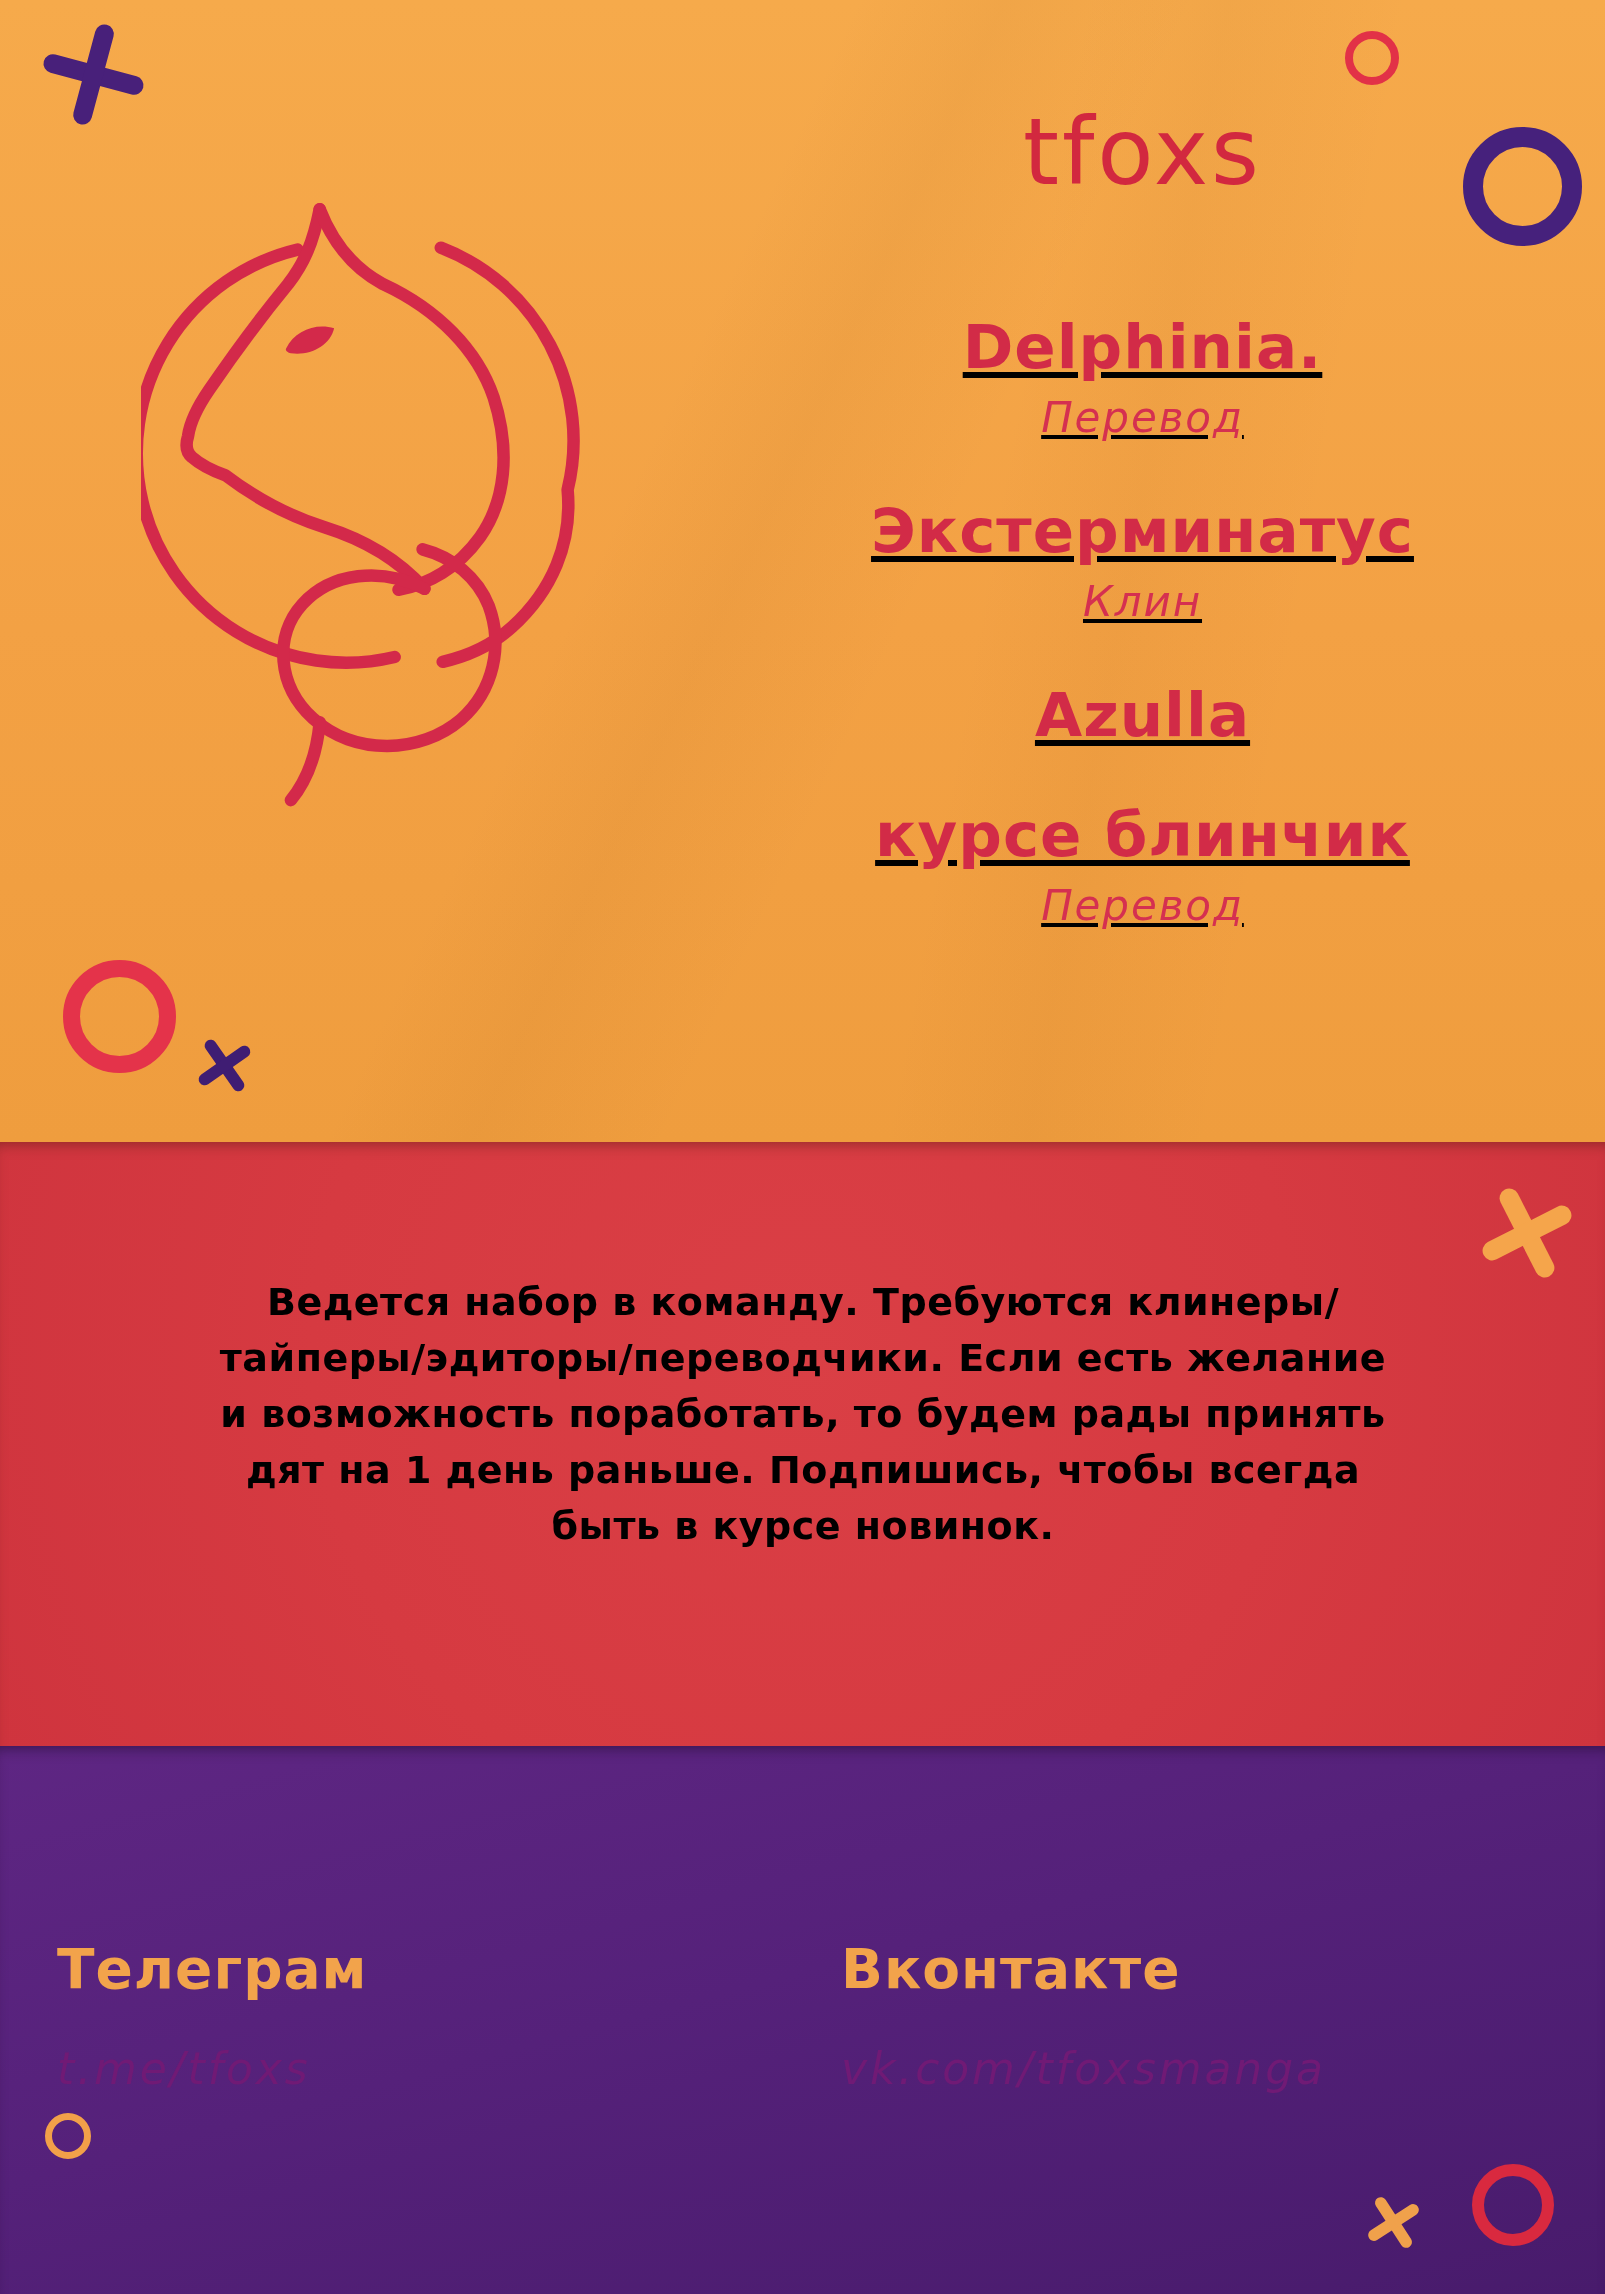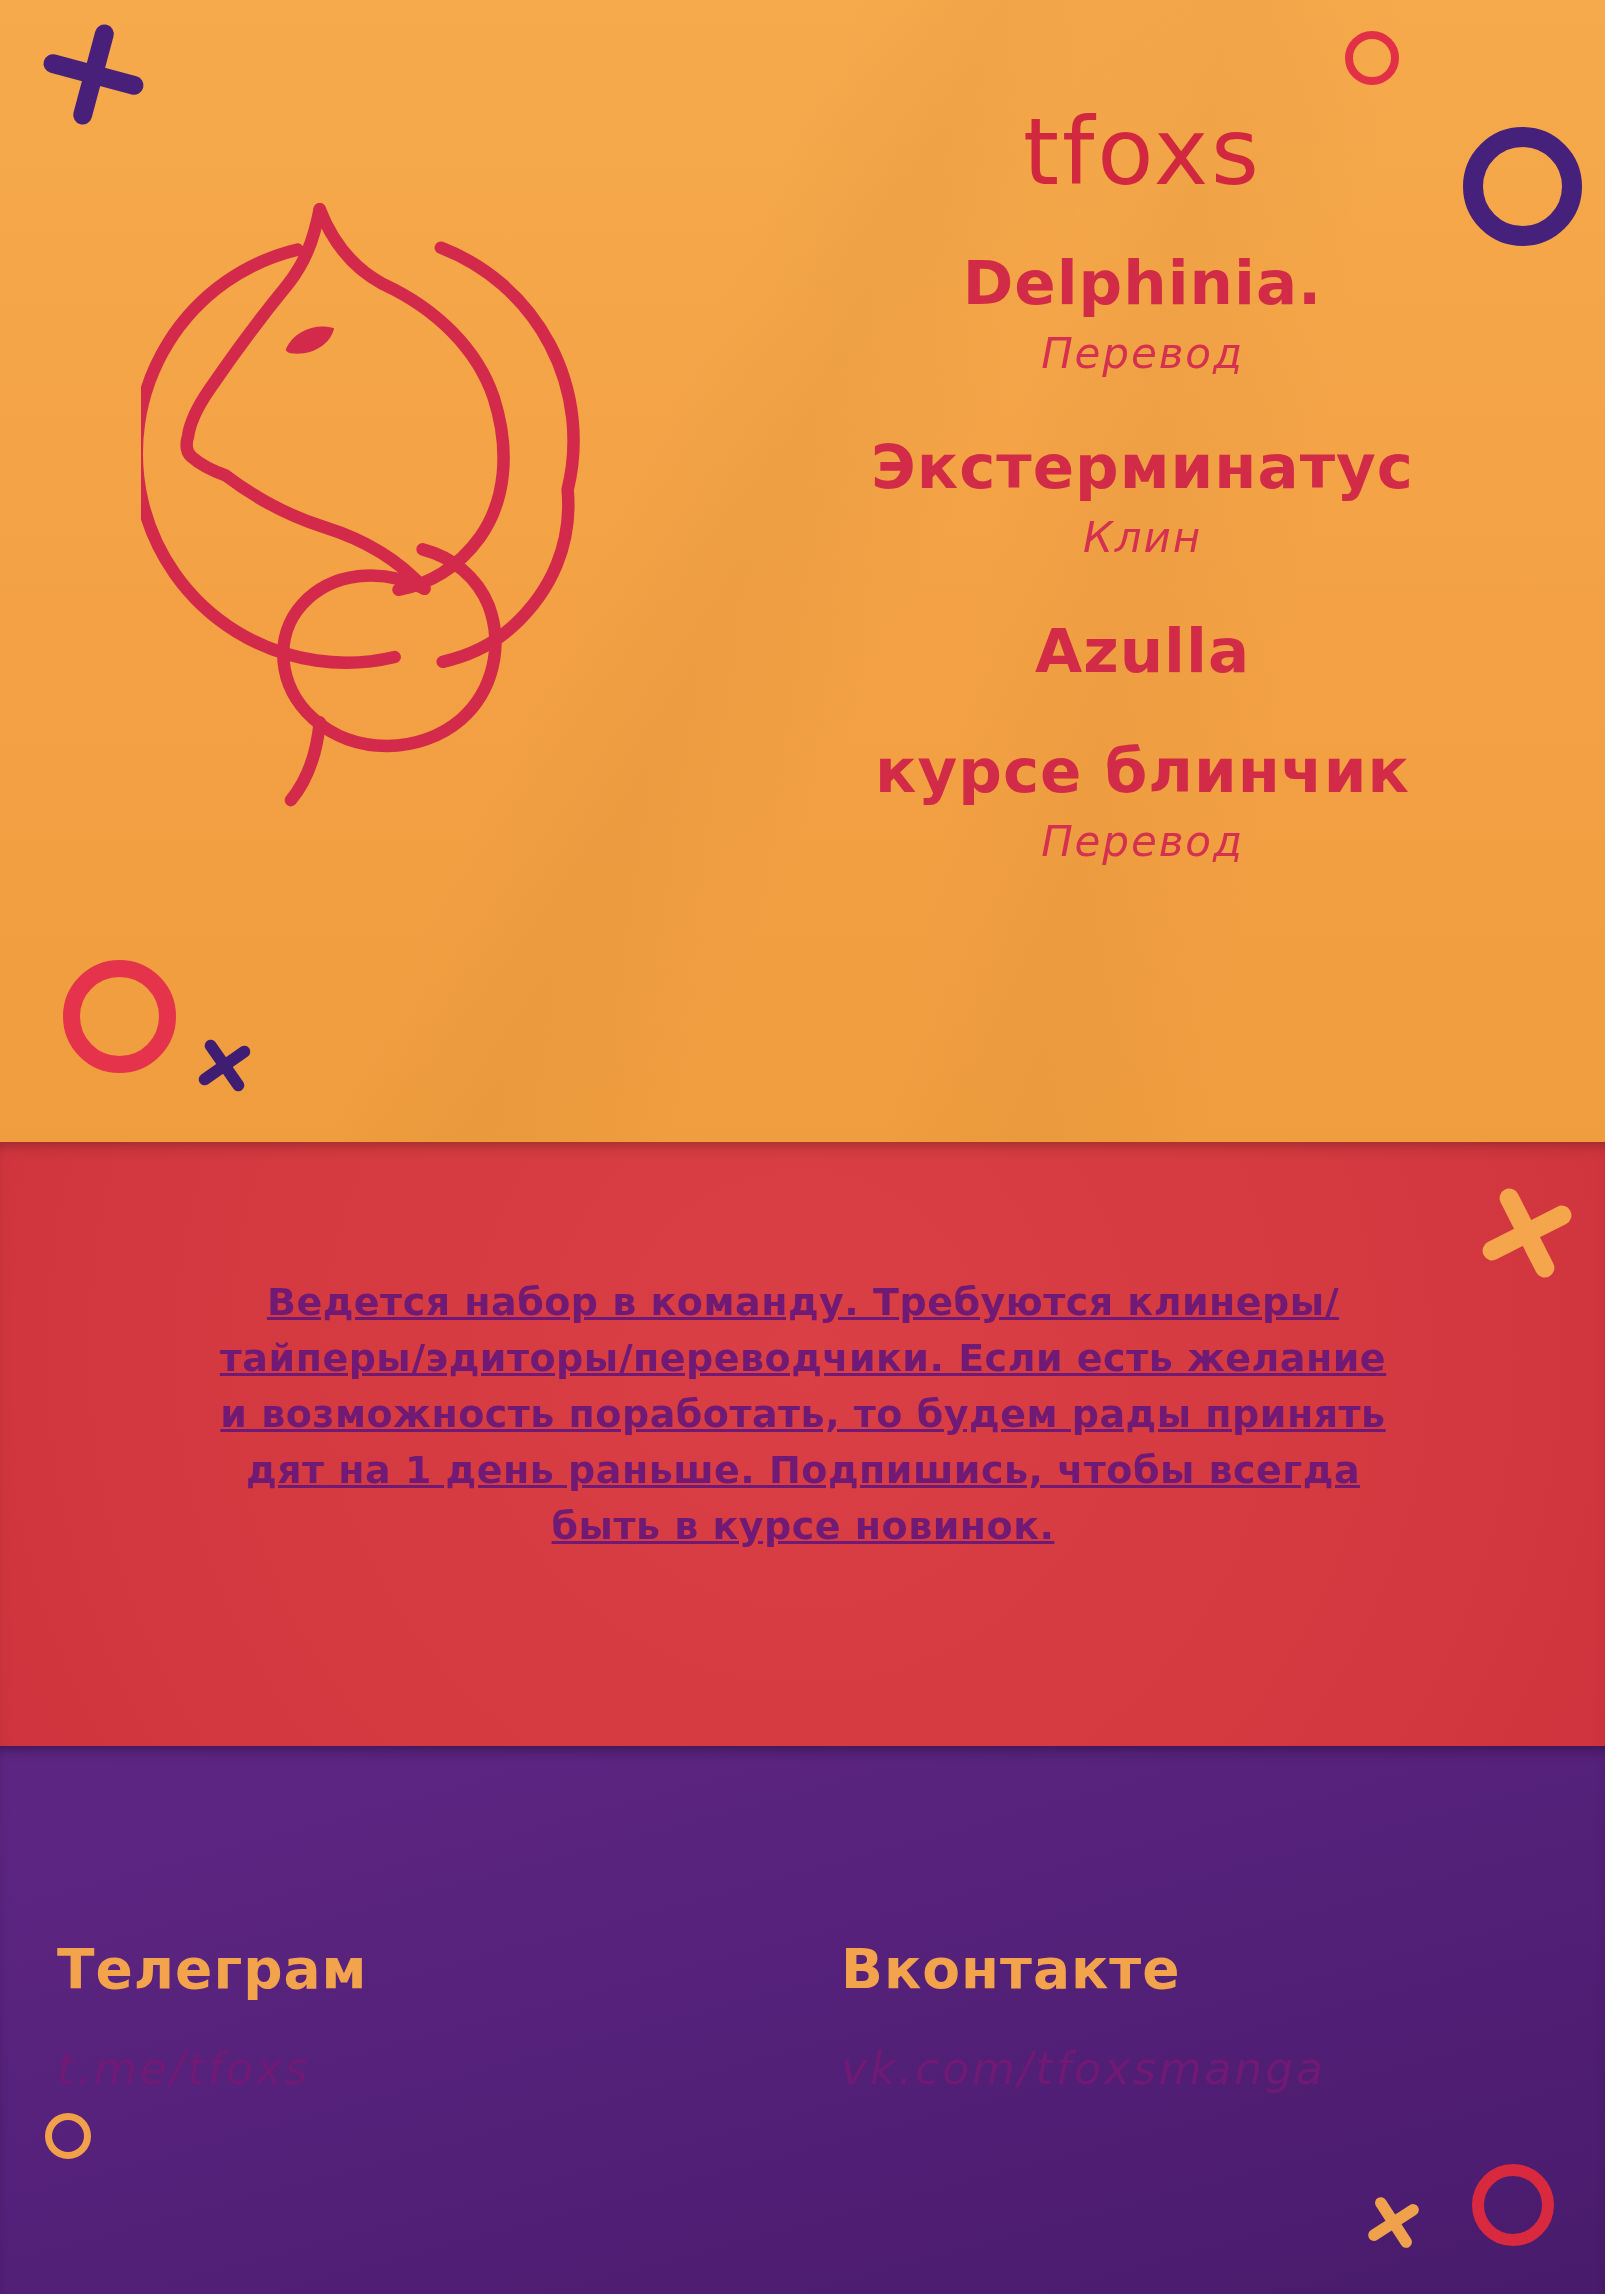--- a/index.html
+++ b/index.html
@@ -38,40 +38,40 @@
 
   
   .right-col{
     position:absolute;left:746px;top:100px;width:793px;
     text-align:center;
   }
   .brand-title{
     font-size:92px;font-weight:400;line-height:1.15;
     color:#d2283f;letter-spacing:2.9px;
   }
-  .credits{margin-top:43px;}
+  .credits{margin-top:107px;text-decoration:underline;}
   .credit-block{margin-bottom:53px;}
   .credit-name{
     font-size:61px;font-weight:700;line-height:1.1;
     color:#d22b47;letter-spacing:1px;
   }
   .credit-role{
     margin-top:13.4px;
     font-size:42px;font-style:italic;line-height:1.2;
     color:#d53050;letter-spacing:1.9px;
   }
 
   
   .recruit{
     position:absolute;left:0;top:1274px;width:1606px;
     text-align:center;
   }
   .recruit-line{
     font-size:38px;font-weight:700;line-height:56px;
-    color:#701a75;letter-spacing:0.5px;text-decoration:underline;
+    color:#000000;letter-spacing:0.5px;
   }
 
   
   .contacts{position:absolute;left:0;top:1936px;width:1606px;}
   .contact-col{position:absolute;width:726px;}
   .contact-col.tg{left:57px;}
   .contact-col.vk{left:841px;}
   .contact-network{
     font-size:55px;font-weight:700;line-height:67px;
     color:#f2a34b;letter-spacing:1px;

